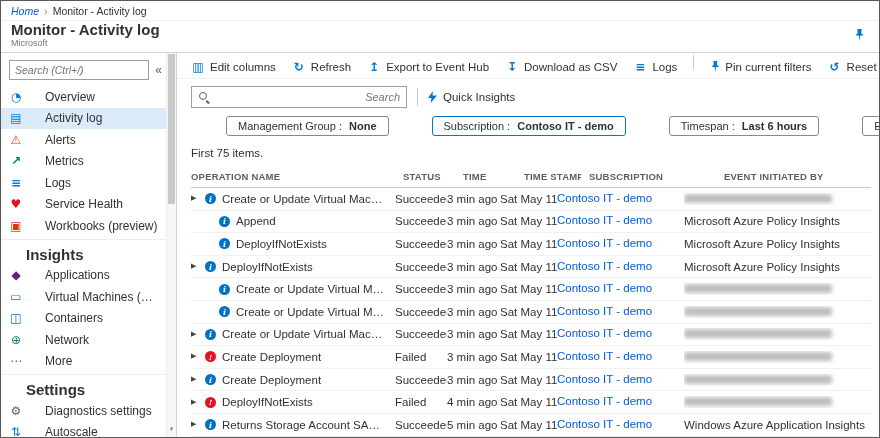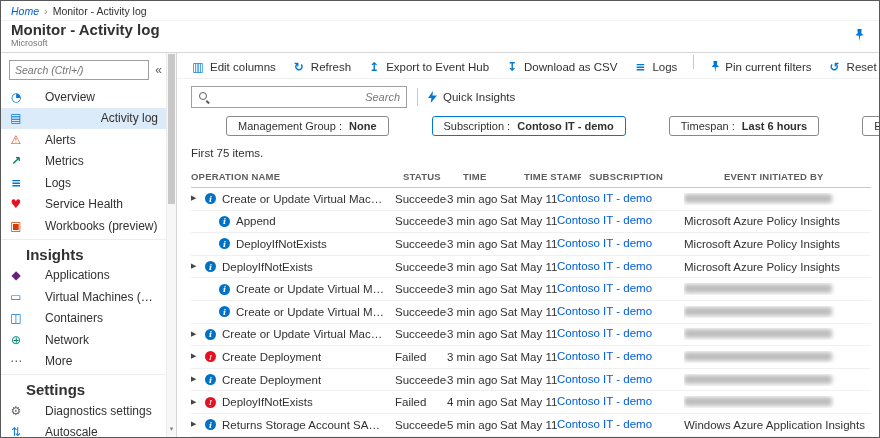--- a/index.html
+++ b/index.html
@@ -28,21 +28,21 @@
   .sidebar-search { flex:1; min-width:0; height:20px; border:1px solid #a19f9d; background:#fff;
                     font-family:"Liberation Sans",sans-serif; font-size:10.5px; font-style:italic;
                     color:#444; padding:0 5px; outline:none; }
   .collapse-btn { font-size:12px; color:#605e5c; cursor:pointer; padding:0 2px; }
   .collapse-btn::before { content:"«"; }
   .nav { overflow:hidden; }
   .nav-group + .nav-group { border-top:1px solid #ececec; margin-top:2px; padding-top:2px; }
   .nav-heading { font-size:15px; font-weight:bold; color:#323130; padding:4px 25px 2px; }
   .nav-item { display:flex; align-items:center; gap:22px; height:21.5px; padding:0 8px;
               font-size:12px; color:#323130; cursor:pointer; white-space:nowrap; overflow:hidden; }
-  .nav-item.selected { background:#dcebfa;justify-content:space-between; }
+  .nav-item.selected { background:#dcebfa; }
   .nav-label { overflow:hidden; text-overflow:ellipsis; }
   .nav-icon, .toolbar-icon { display:inline-block; width:14px; flex:none; text-align:center;
               font-family:"DejaVu Sans",sans-serif; font-size:12px; line-height:1; font-style:normal; }
   .sidebar-scrollbar { position:absolute; top:0; right:0; bottom:0; width:10px;
                        background:#f7f7f7; border-left:1px solid #ececec; }
   .scrollbar-thumb { position:absolute; top:1px; left:1px; width:7px; height:150px; background:#c8c8c8; }
   .scrollbar-down { position:absolute; bottom:0; left:0; width:9px; height:12px; text-align:center;
                     font-size:7px; color:#8a8886; cursor:pointer; }
   .scrollbar-down::before { content:"▾"; font-family:"DejaVu Sans",sans-serif; }
 

